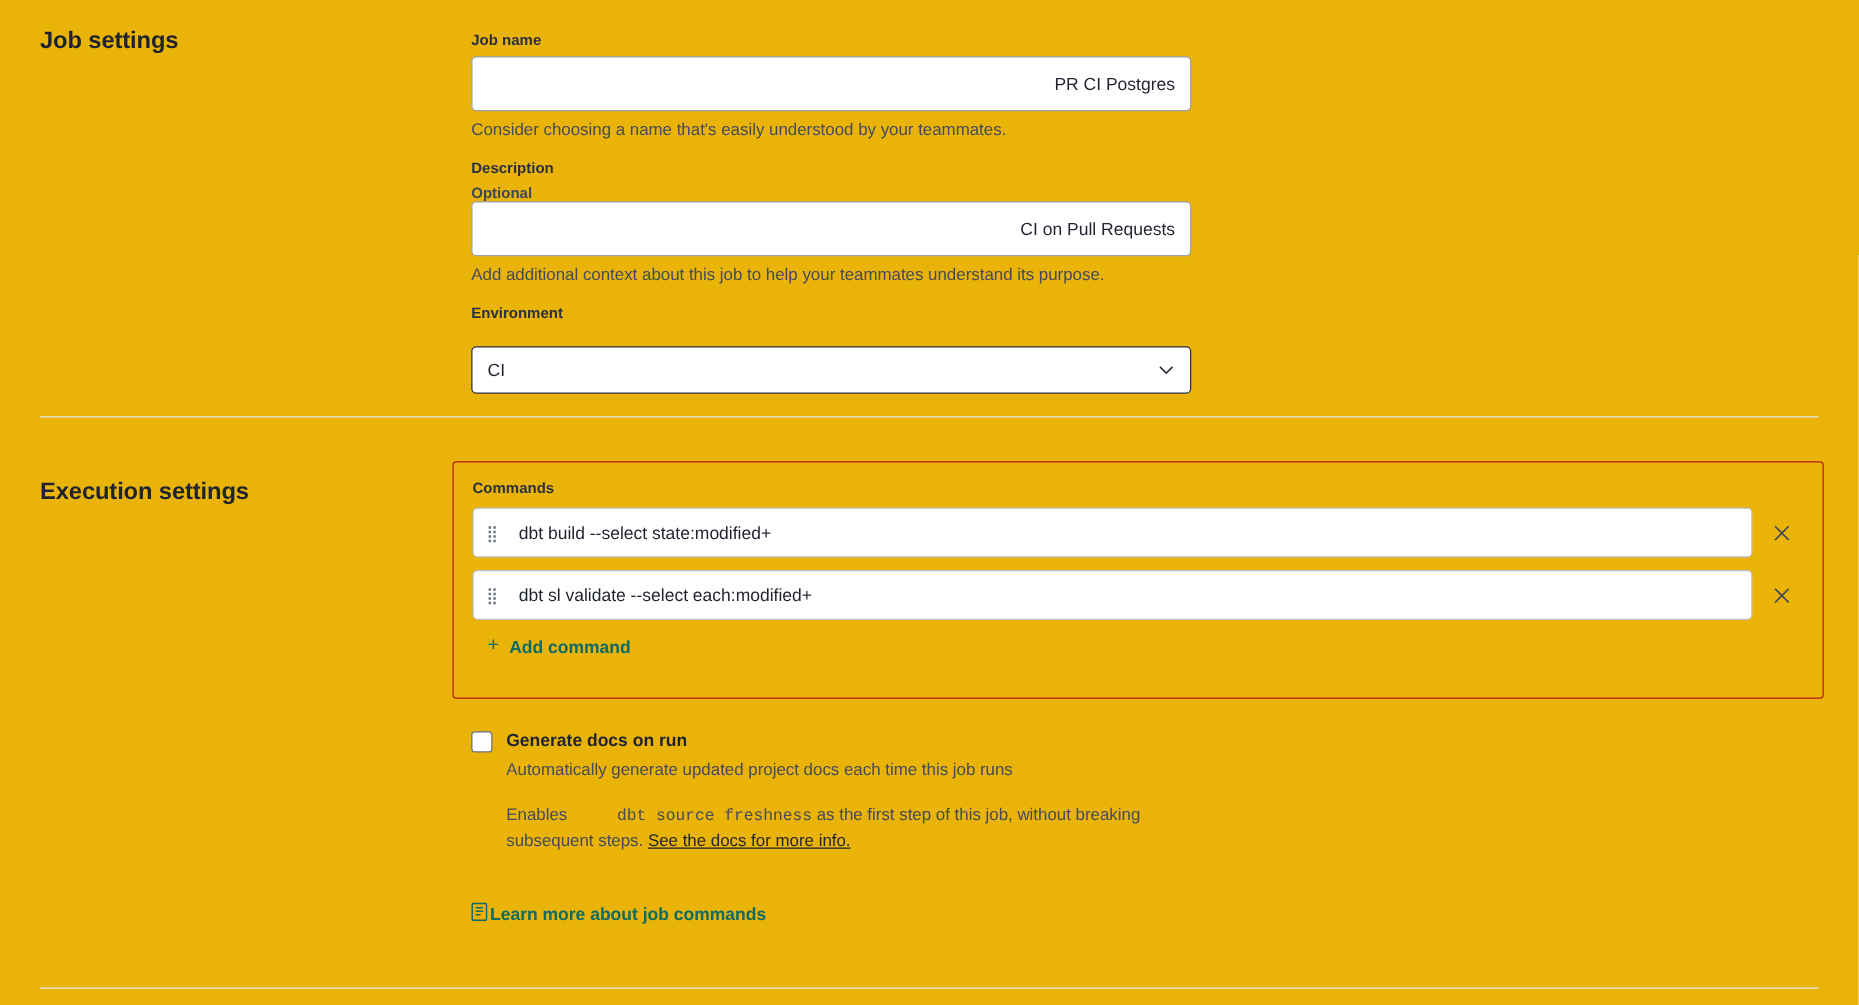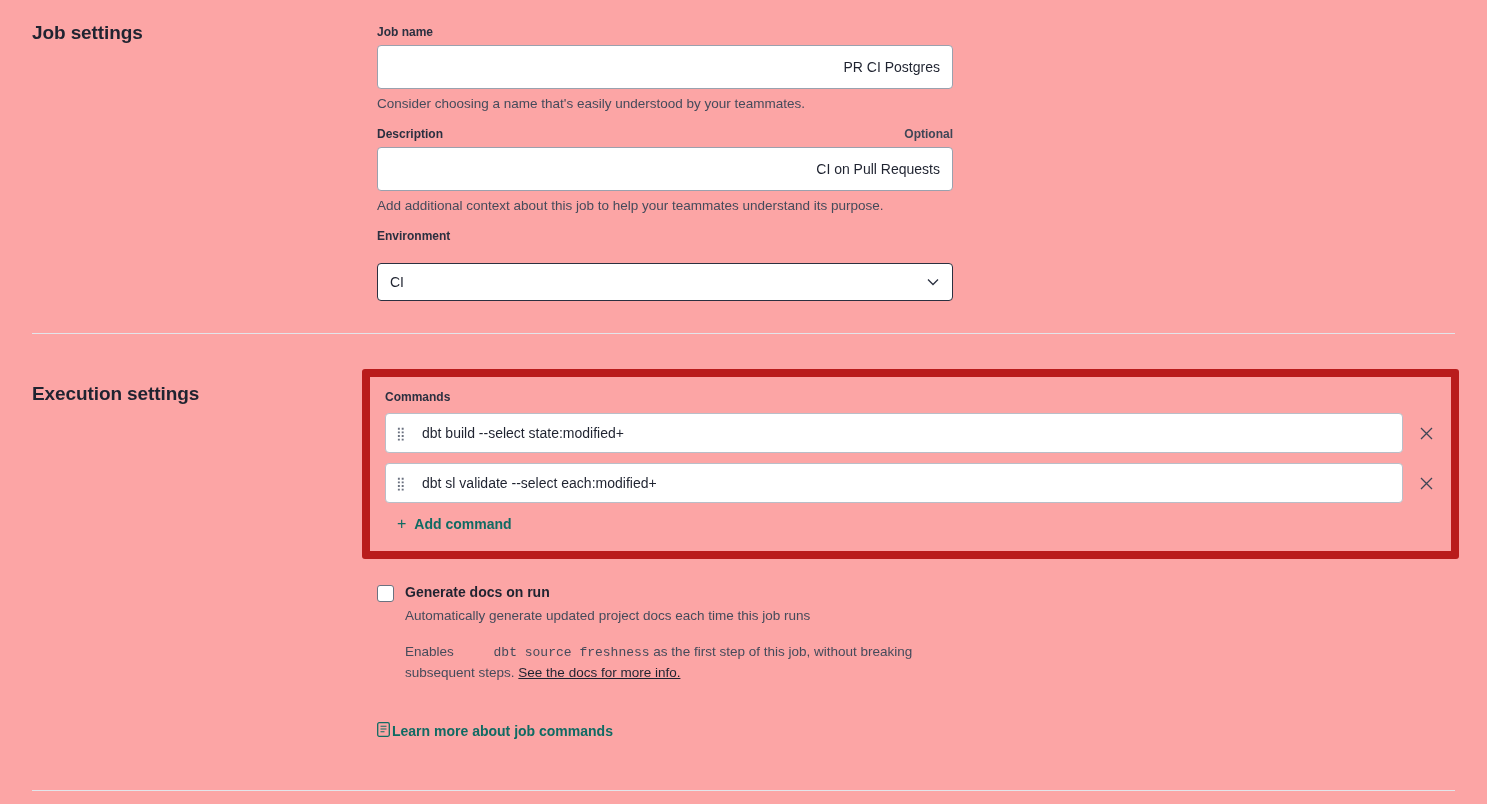--- a/index.html
+++ b/index.html
@@ -8,21 +8,21 @@
     padding: 0;
     background: #ffffff;
     font-family: "Liberation Sans", sans-serif;
     color: #262a38;
   }
   .page {
     position: relative;
     width: 1487px;
     height: 804px;
     overflow: hidden;
-    background: #fca5a5;
+    background: #eab308;
   }
 
   
   .section-title {
     font-size: 19px;
     font-weight: bold;
     color: #1f2330;
     letter-spacing: -0.1px;
   }
   .field-label {
@@ -85,20 +85,21 @@
   
   .job-settings-title { position: absolute; left: 32px; top: 22px; }
 
   .fields { position: absolute; left: 377px; top: 25px; width: 600px; }
   .field-row { margin-bottom: 0; }
   .label-row {
     display: flex;
     justify-content: space-between;
     align-items: baseline;
     width: 576px;
+    flex-direction: column;
   }
 
   .divider {
     position: absolute;
     left: 32px;
     width: 1423px;
     height: 1px;
     background: #e3e5ea;
   }
   .divider-1 { top: 333px; }
@@ -106,21 +107,21 @@
 
   
   .exec-title { position: absolute; left: 32px; top: 383px; }
 
   .commands-box {
     position: absolute;
     left: 362px;
     top: 369px;
     width: 1097px;
     height: 190px;
-    border: 8px solid #b91c1c;
+    border: 1px solid #b91c1c;
     border-radius: 3px;
     padding: 13px 14px 0 15px;
   }
   .commands-label {
     font-size: 12px;
     font-weight: bold;
     color: #2b3040;
     margin-bottom: 9px;
   }
   .command-row {

